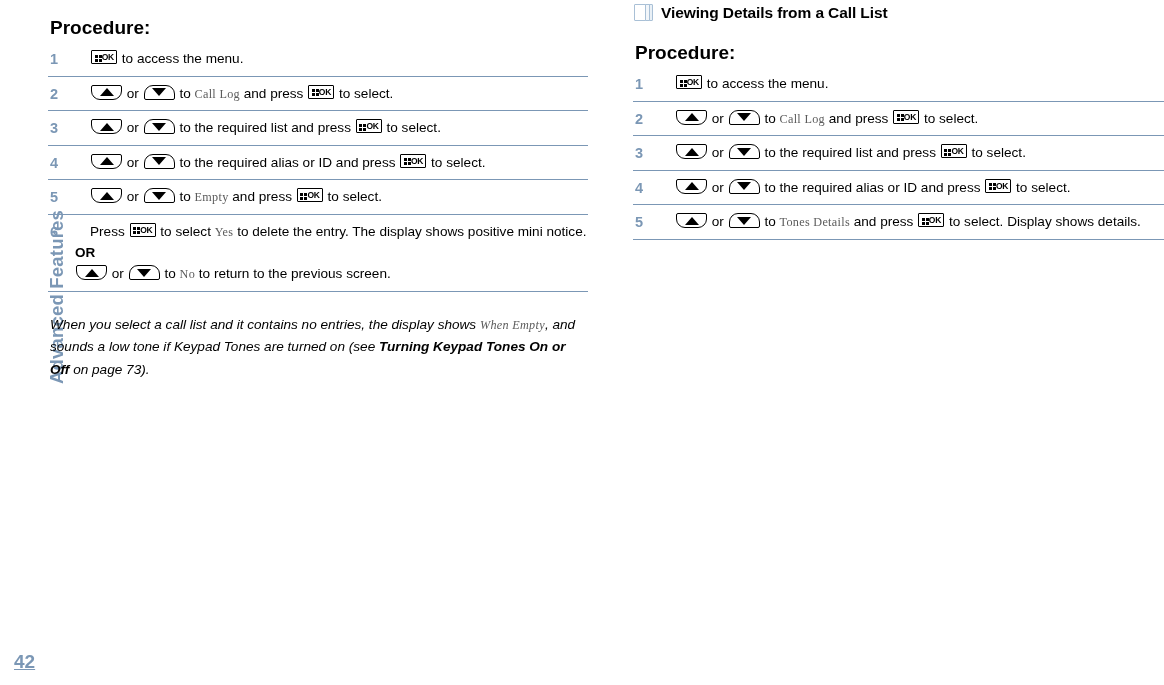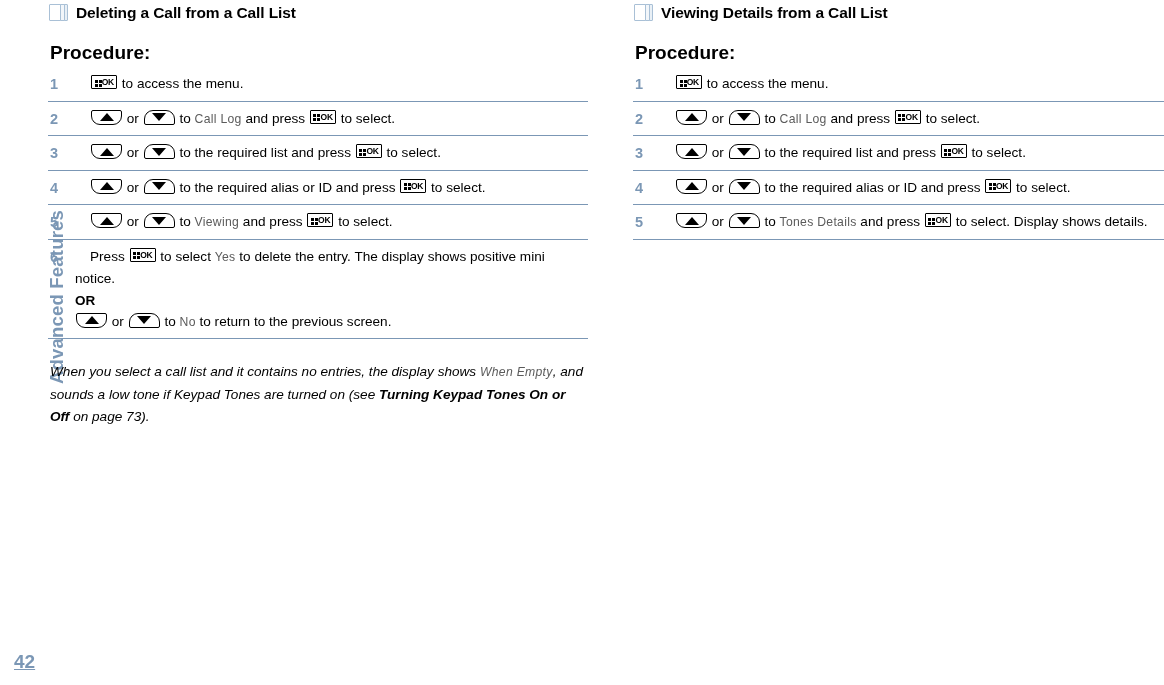--- a/index.html
+++ b/index.html
@@ -206,21 +206,21 @@
     margin-left: -7px;
     margin-top: -4px;
     border-left: 7px solid transparent;
     border-right: 7px solid transparent;
   }
   .key-arrow.up .tri    { border-bottom: 8px solid #000; margin-top: -4px; }
   .key-arrow.down .tri  { border-top: 8px solid #000;    margin-top: -4px; }
 
   
   .lcd {
-    font-family: Liberation Sans, sans-serif;
+    font-family: Liberation Serif, serif;
     font-size: 12.2px;
     color: #5b5b5b;
     letter-spacing: 0.3px;
   }
 
   
   .note {
     margin-top: 22px;
     font-size: 13.6px;
     line-height: 22.5px;
@@ -232,28 +232,20 @@
 </style>
 </head>
 <body>
 
 <div id="side-tab">
   <div id="side-tab-label">Advanced Features</div>
   <div id="page-number">42</div>
 </div>
 
 <div class="column" id="col-left">
-  <div class="section-head">
-    <span class="pages-icon">
-      <i class="p3"></i>
-        <i class="p2"></i>
-        <i class="p1"></i>
-    </span>
-    <span class="section-title">Deleting a Call from a Call List</span>
-  </div>
   <div class="procedure-label">Procedure:</div>
   <div class="steps">
       <div class="step"><span class="step-num">1</span><span class="step-body"><span class="key key-ok"><span class="grid">
               <b></b>
               <b></b>
               <b></b>
               <b></b>
             </span><span class="ok-text">OK</span></span> to access the menu.</span></div>
       <div class="step"><span class="step-num">2</span><span class="step-body"><span class="key key-arrow up"><span class="tri"></span></span> or <span class="key key-arrow down"><span class="tri"></span></span> to <span class="lcd">Call Log</span> and press <span class="key key-ok"><span class="grid">
               <b></b>
@@ -266,21 +258,21 @@
               <b></b>
               <b></b>
               <b></b>
             </span><span class="ok-text">OK</span></span> to select.</span></div>
       <div class="step"><span class="step-num">4</span><span class="step-body"><span class="key key-arrow up"><span class="tri"></span></span> or <span class="key key-arrow down"><span class="tri"></span></span> to the required alias or ID and press <span class="key key-ok"><span class="grid">
               <b></b>
               <b></b>
               <b></b>
               <b></b>
             </span><span class="ok-text">OK</span></span> to select.</span></div>
-      <div class="step"><span class="step-num">5</span><span class="step-body"><span class="key key-arrow up"><span class="tri"></span></span> or <span class="key key-arrow down"><span class="tri"></span></span> to <span class="lcd">Viewing</span> and press <span class="key key-ok"><span class="grid">
+      <div class="step"><span class="step-num">5</span><span class="step-body"><span class="key key-arrow up"><span class="tri"></span></span> or <span class="key key-arrow down"><span class="tri"></span></span> to <span class="lcd">Empty</span> and press <span class="key key-ok"><span class="grid">
               <b></b>
               <b></b>
               <b></b>
               <b></b>
             </span><span class="ok-text">OK</span></span> to select.</span></div>
       <div class="step"><span class="step-num">6</span><span class="step-body">Press <span class="key key-ok"><span class="grid">
               <b></b>
               <b></b>
               <b></b>
               <b></b>

